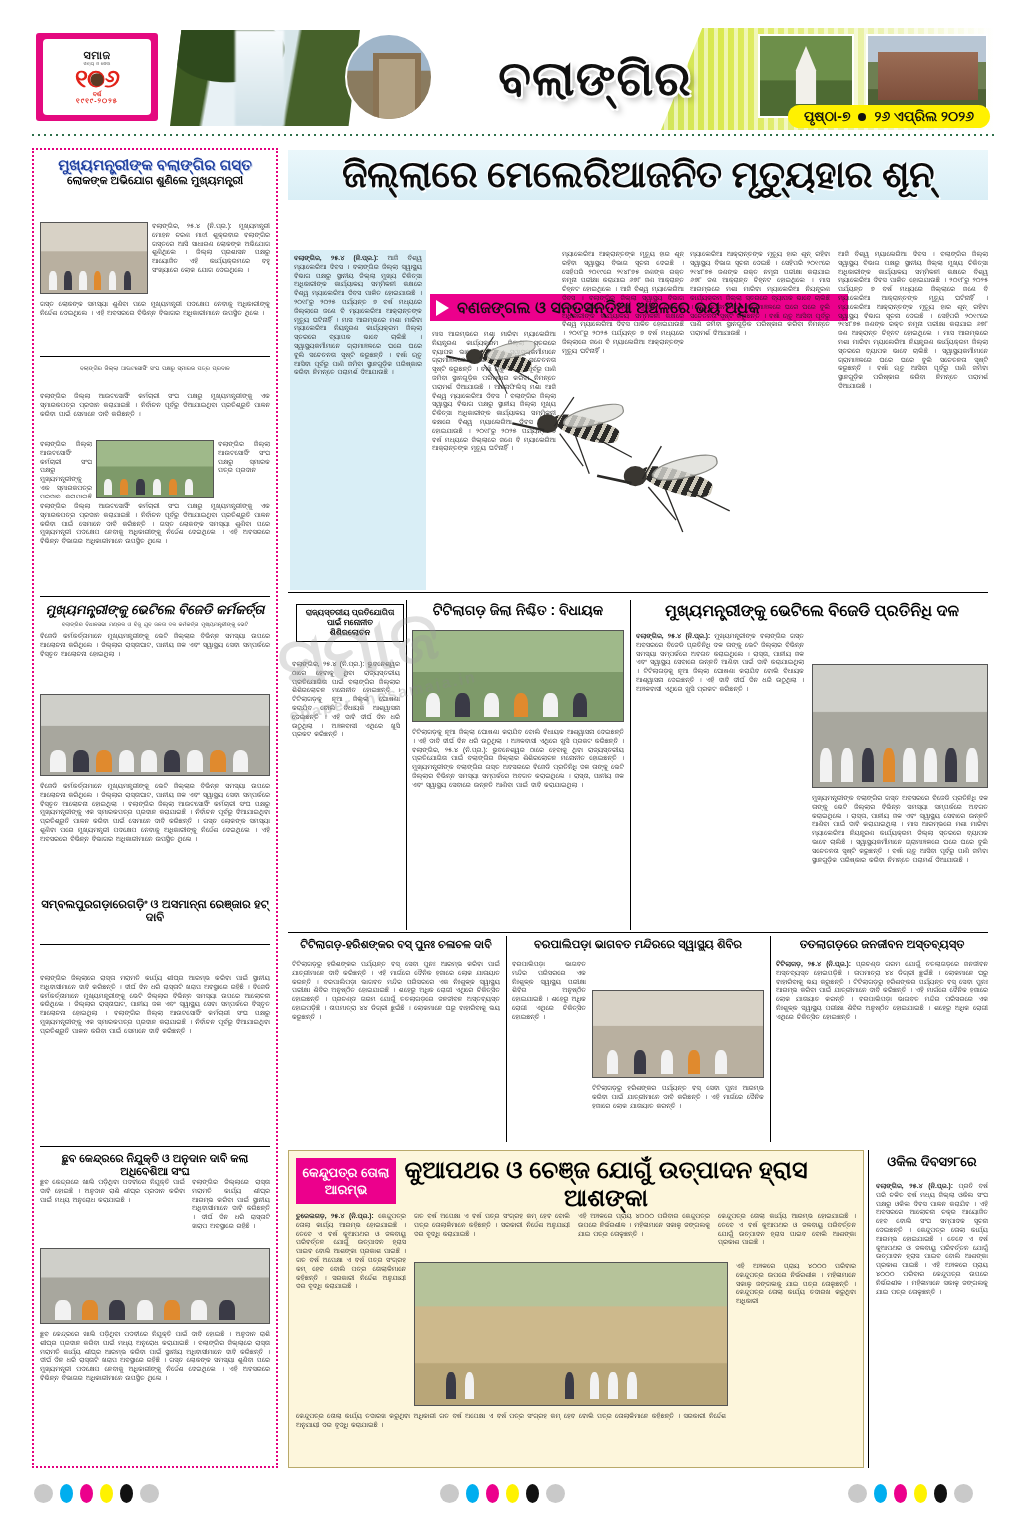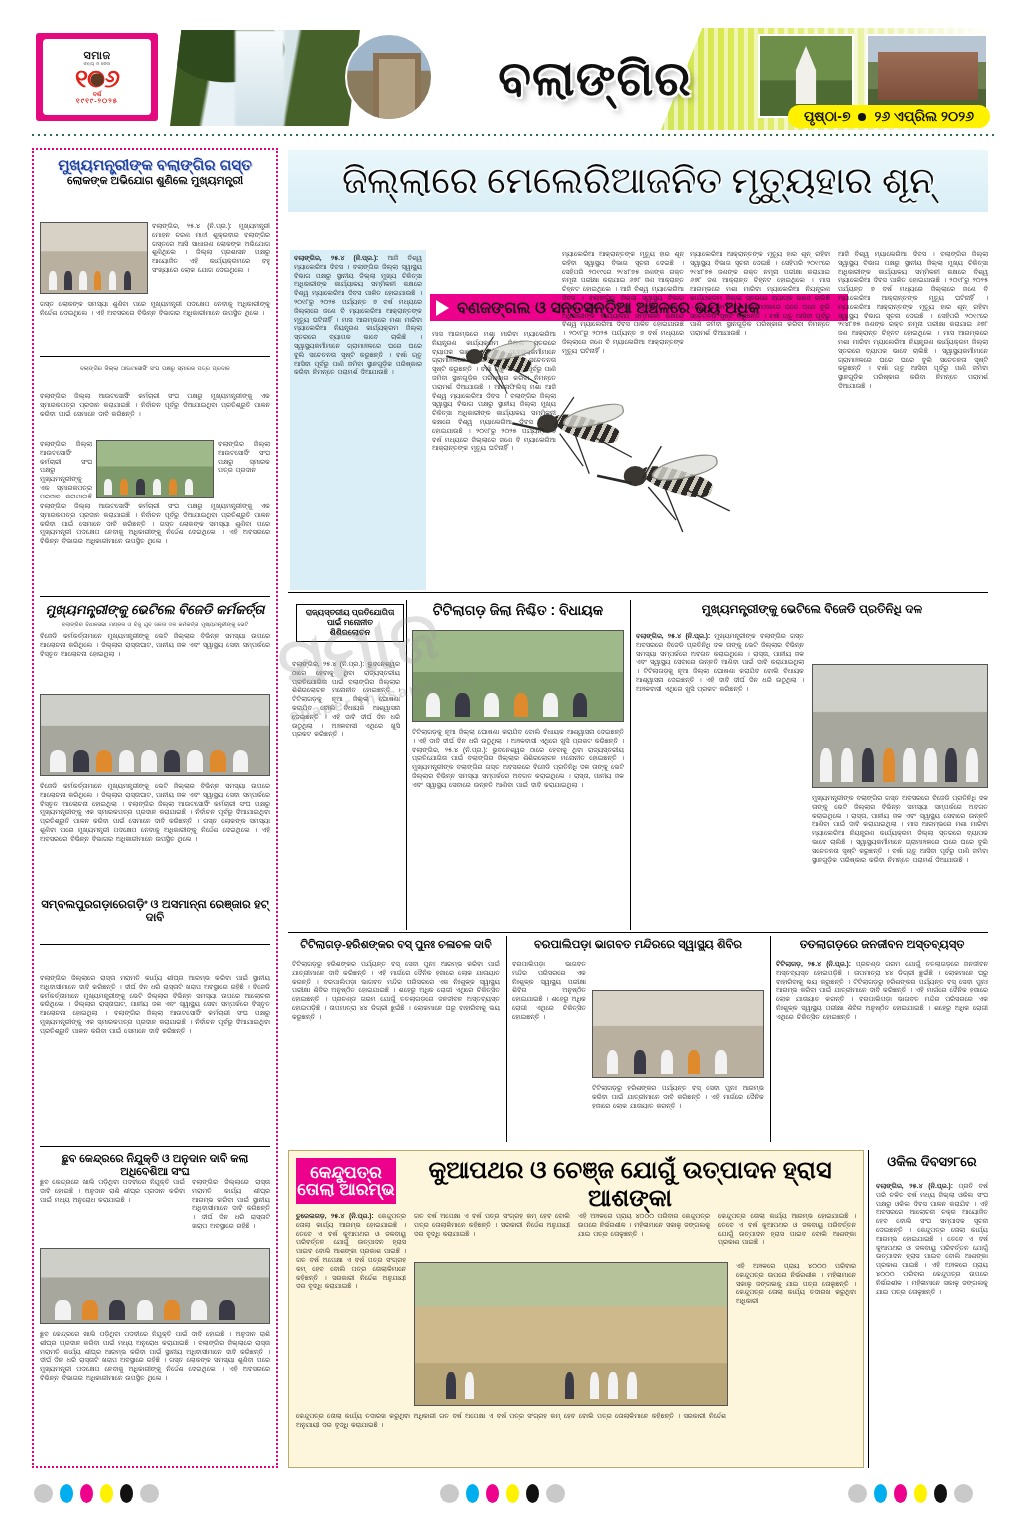--- a/index.html
+++ b/index.html
@@ -117,24 +117,24 @@
     border:2px dotted #e4007f;
   }
   .hdr-blue{
     font-weight:bold; color:#1f3fa0; text-align:center;
     text-shadow:1px 1px 0 #cdd8f0;
   }
   .hdr-black{ font-weight:bold; color:#000; text-align:center; }
 
   
   .mainhead{
-    position:absolute; left:288px; top:150px; width:700px; height:62px;
+    position:absolute; left:288px; top:150px; width:700px; height:50px;
     background:linear-gradient(180deg,#eaf7fb,#d9eef6);
     display:flex; align-items:center; justify-content:center;
-    font-size:37px; font-weight:normal; color:#0b0b0b;
+    font-size:37px; font-weight:bold; color:#0b0b0b;
     text-shadow:1.5px 1.5px 0 #fff, -1px -1px 0 #fff;
     letter-spacing:-0.5px; white-space:nowrap; overflow:hidden;
   }
   .sub-cyan, .sub-pink{
     position:absolute; left:430px; width:418px; height:27px;
     display:flex; align-items:center; gap:8px; padding-left:6px;
     font-size:16px; font-weight:bold; color:#111; white-space:nowrap; overflow:hidden;
   }
   .sub-cyan{ top:264px; background:#28c3e8; }
   .sub-pink{ top:294px; background:#ec008c; }
@@ -186,21 +186,21 @@
     border-radius:60% 40% 50% 50%;
     background:rgba(220,220,215,.78); border:1px solid #8a8a85;
     transform:rotate(-12deg);
   }
   .mosq .leg{ position:absolute; background:#2b2a28; height:1.4px; transform-origin:left center;}
 
   
   .badge-pink{
     position:absolute; background:#ec008c; color:#fff; font-weight:bold;
     display:flex; align-items:center; justify-content:center; text-align:center;
-    font-size:17px; line-height:17px;
+    font-size:13px; line-height:17px;
   }
   .cream{ background:#fdf6dc; }
   .cream-border{ border:1px solid #b9a96a; }
 
   
   .watermark{
     position:absolute; left:290px; top:600px; width:240px; height:210px;
     opacity:.30; pointer-events:none;
     font-size:70px; font-weight:bold; color:#9a9a9a;
     transform:rotate(-12deg);
@@ -434,21 +434,21 @@
         <div class="fig dark" style="left:76%"></div>
     </div>
   </div>
   <div class="body-col txt" style="left:412px;top:728px;width:212px;height:200px;">
     <span>ଟିଟିଲାଗଡ଼କୁ ନୂଆ ଜିଲ୍ଲା ଘୋଷଣା କରାଯିବ ବୋଲି ବିଧାୟକ ଆଶ୍ୱାସନା ଦେଇଛନ୍ତି । ଏହି ଦାବି ଦୀର୍ଘ ଦିନ ଧରି ଉଠୁଥିଲା । ଅଞ୍ଚଳବାସୀ ଏଥିରେ ଖୁସି ପ୍ରକଟ କରିଛନ୍ତି ।</span> <span>ବଲାଙ୍ଗିର, ୨୫.୪ (ନି.ପ୍ର.): ଭୁବନେଶ୍ୱର ଠାରେ ହେବାକୁ ଥିବା ରାଜ୍ୟସ୍ତରୀୟ ପ୍ରତିଯୋଗିତା ପାଇଁ ବଲାଙ୍ଗିର ଜିଲ୍ଲାର ଶିଶିରଲୋଚନ ମନୋନୀତ ହୋଇଛନ୍ତି ।</span> <span>ମୁଖ୍ୟମନ୍ତ୍ରୀଙ୍କ ବଲାଙ୍ଗିର ଗସ୍ତ ଅବସରରେ ବିଜେଡି ପ୍ରତିନିଧି ଦଳ ତାଙ୍କୁ ଭେଟି ଜିଲ୍ଲାର ବିଭିନ୍ନ ସମସ୍ୟା ସମ୍ପର୍କରେ ଅବଗତ କରାଇଥିଲେ । ରାସ୍ତା, ପାନୀୟ ଜଳ ଏବଂ ସ୍ୱାସ୍ଥ୍ୟ ସେବାରେ ଉନ୍ନତି ଆଣିବା ପାଇଁ ଦାବି କରାଯାଇଥିଲା ।</span>
   </div>
 
   <div class="colrule" style="left:630px;top:600px;height:330px;"></div>
 
   <div style="position:absolute;left:636px;top:602px;width:352px;">
-    <div class="hdr-black" style="font-size:12px;">ମୁଖ୍ୟମନ୍ତ୍ରୀଙ୍କୁ ଭେଟିଲେ ବିଜେଡି ପ୍ରତିନିଧି ଦଳ</div>
+    <div class="hdr-black" style="font-size:16px;">ମୁଖ୍ୟମନ୍ତ୍ରୀଙ୍କୁ ଭେଟିଲେ ବିଜେଡି ପ୍ରତିନିଧି ଦଳ</div>
   </div>
   <div class="body-col txt" style="left:636px;top:632px;width:168px;height:296px;">
     <b>ବଲାଙ୍ଗିର, ୨୫.୪ (ନି.ପ୍ର.):</b> <span>ମୁଖ୍ୟମନ୍ତ୍ରୀଙ୍କ ବଲାଙ୍ଗିର ଗସ୍ତ ଅବସରରେ ବିଜେଡି ପ୍ରତିନିଧି ଦଳ ତାଙ୍କୁ ଭେଟି ଜିଲ୍ଲାର ବିଭିନ୍ନ ସମସ୍ୟା ସମ୍ପର୍କରେ ଅବଗତ କରାଇଥିଲେ । ରାସ୍ତା, ପାନୀୟ ଜଳ ଏବଂ ସ୍ୱାସ୍ଥ୍ୟ ସେବାରେ ଉନ୍ନତି ଆଣିବା ପାଇଁ ଦାବି କରାଯାଇଥିଲା ।</span> <span>ଟିଟିଲାଗଡ଼କୁ ନୂଆ ଜିଲ୍ଲା ଘୋଷଣା କରାଯିବ ବୋଲି ବିଧାୟକ ଆଶ୍ୱାସନା ଦେଇଛନ୍ତି । ଏହି ଦାବି ଦୀର୍ଘ ଦିନ ଧରି ଉଠୁଥିଲା । ଅଞ୍ଚଳବାସୀ ଏଥିରେ ଖୁସି ପ୍ରକଟ କରିଛନ୍ତି ।</span>
   </div>
   <div class="photo p-hall" style="left:812px;top:664px;width:176px;height:124px;">
     <div class="figs">
       <div class="fig" style="left:4%"></div>
         <div class="fig" style="left:16%"></div>
       <div class="fig dark" style="left:28%"></div>
         <div class="fig saf" style="left:40%"></div>
@@ -493,21 +493,21 @@
   <div style="position:absolute;left:776px;top:938px;width:212px;">
     <div class="hdr-black" style="font-size:11.5px;">ତତଲାଗଡ଼ରେ ଜନଜୀବନ ଅସ୍ତବ୍ୟସ୍ତ</div>
   </div>
   <div class="body-col txt" style="left:776px;top:960px;width:212px;height:180px;">
     <b>ଟିଟିଲାଗଡ଼, ୨୫.୪ (ନି.ପ୍ର.):</b> <span>ପ୍ରଚଣ୍ଡ ଗରମ ଯୋଗୁଁ ତତଲାଗଡ଼ରେ ଜନଜୀବନ ଅସ୍ତବ୍ୟସ୍ତ ହୋଇପଡ଼ିଛି । ତାପମାତ୍ରା ୪୪ ଡିଗ୍ରୀ ଛୁଇଁଛି । ଲୋକମାନେ ଘରୁ ବାହାରିବାକୁ ଭୟ କରୁଛନ୍ତି ।</span> <span>ଟିଟିଲାଗଡ଼ରୁ ହରିଶଙ୍କର ପର୍ଯ୍ୟନ୍ତ ବସ୍ ସେବା ପୁନଃ ଆରମ୍ଭ କରିବା ପାଇଁ ଯାତ୍ରୀମାନେ ଦାବି କରିଛନ୍ତି । ଏହି ମାର୍ଗରେ ଦୈନିକ ହଜାରେ ଲୋକ ଯାତାୟାତ କରନ୍ତି ।</span> <span>ବରପାଲିପଡ଼ା ଭାଗବତ ମନ୍ଦିର ପରିସରରେ ଏକ ନିଃଶୁଳ୍କ ସ୍ୱାସ୍ଥ୍ୟ ପରୀକ୍ଷା ଶିବିର ଅନୁଷ୍ଠିତ ହୋଇଯାଇଛି । ଶହେରୁ ଅଧିକ ରୋଗୀ ଏଥିରେ ଚିକିତ୍ସିତ ହୋଇଛନ୍ତି ।</span>
   </div>
 
   <div class="cream cream-border" style="position:absolute;left:288px;top:1150px;width:576px;height:318px;"></div>
 
   <div class="badge-pink" style="left:296px;top:1158px;width:100px;height:46px;">କେନ୍ଦୁପତ୍ର ତୋଲା ଆରମ୍ଭ</div>
-  <div style="position:absolute;left:404px;top:1156px;width:452px;">
+  <div style="position:absolute;left:380px;top:1156px;width:452px;">
     <div class="hdr-black" style="font-size:24px;">କୁଆପଥର ଓ ଚେଞ୍ଜ ଯୋଗୁଁ ଉତ୍ପାଦନ ହ୍ରାସ ଆଶଙ୍କା</div>
   </div>
 
   <div class="body-col txt" style="left:296px;top:1212px;width:110px;height:248px;">
     <b>ତୁରେଲଗଡ଼, ୨୫.୪ (ନି.ପ୍ର.):</b> <span>କେନ୍ଦୁପତ୍ର ତୋଲା କାର୍ଯ୍ୟ ଆରମ୍ଭ ହୋଇଯାଇଛି । ତେବେ ଏ ବର୍ଷ କୁଆପଥର ଓ ଜଳବାୟୁ ପରିବର୍ତ୍ତନ ଯୋଗୁଁ ଉତ୍ପାଦନ ହ୍ରାସ ପାଇବ ବୋଲି ଆଶଙ୍କା ପ୍ରକାଶ ପାଇଛି ।</span> <span>ଗତ ବର୍ଷ ଅପେକ୍ଷା ଏ ବର୍ଷ ପତ୍ର ସଂଗ୍ରହ କମ୍ ହେବ ବୋଲି ପତ୍ର ତୋଲାଳିମାନେ କହିଛନ୍ତି । ସରକାରୀ ନିର୍ଦ୍ଦେଶ ଅନୁଯାୟୀ ଦର ବୃଦ୍ଧି କରାଯାଇଛି ।</span>
   </div>
   <div class="body-col txt" style="left:414px;top:1212px;width:156px;height:44px;">ଗତ ବର୍ଷ ଅପେକ୍ଷା ଏ ବର୍ଷ ପତ୍ର ସଂଗ୍ରହ କମ୍ ହେବ ବୋଲି ପତ୍ର ତୋଲାଳିମାନେ କହିଛନ୍ତି । ସରକାରୀ ନିର୍ଦ୍ଦେଶ ଅନୁଯାୟୀ ଦର ବୃଦ୍ଧି କରାଯାଇଛି ।</div>
   <div class="body-col txt" style="left:578px;top:1212px;width:132px;height:44px;">ଏହି ଅଞ୍ଚଳରେ ପ୍ରାୟ ୪୦୦୦ ପରିବାର କେନ୍ଦୁପତ୍ର ଉପରେ ନିର୍ଭରଶୀଳ । ମହିଳାମାନେ ସକାଳୁ ଜଙ୍ଗଲକୁ ଯାଇ ପତ୍ର ତୋଳୁଛନ୍ତି ।</div>
   <div class="body-col txt" style="left:718px;top:1212px;width:138px;height:44px;">କେନ୍ଦୁପତ୍ର ତୋଲା କାର୍ଯ୍ୟ ଆରମ୍ଭ ହୋଇଯାଇଛି । ତେବେ ଏ ବର୍ଷ କୁଆପଥର ଓ ଜଳବାୟୁ ପରିବର୍ତ୍ତନ ଯୋଗୁଁ ଉତ୍ପାଦନ ହ୍ରାସ ପାଇବ ବୋଲି ଆଶଙ୍କା ପ୍ରକାଶ ପାଇଛି ।</div>
 

